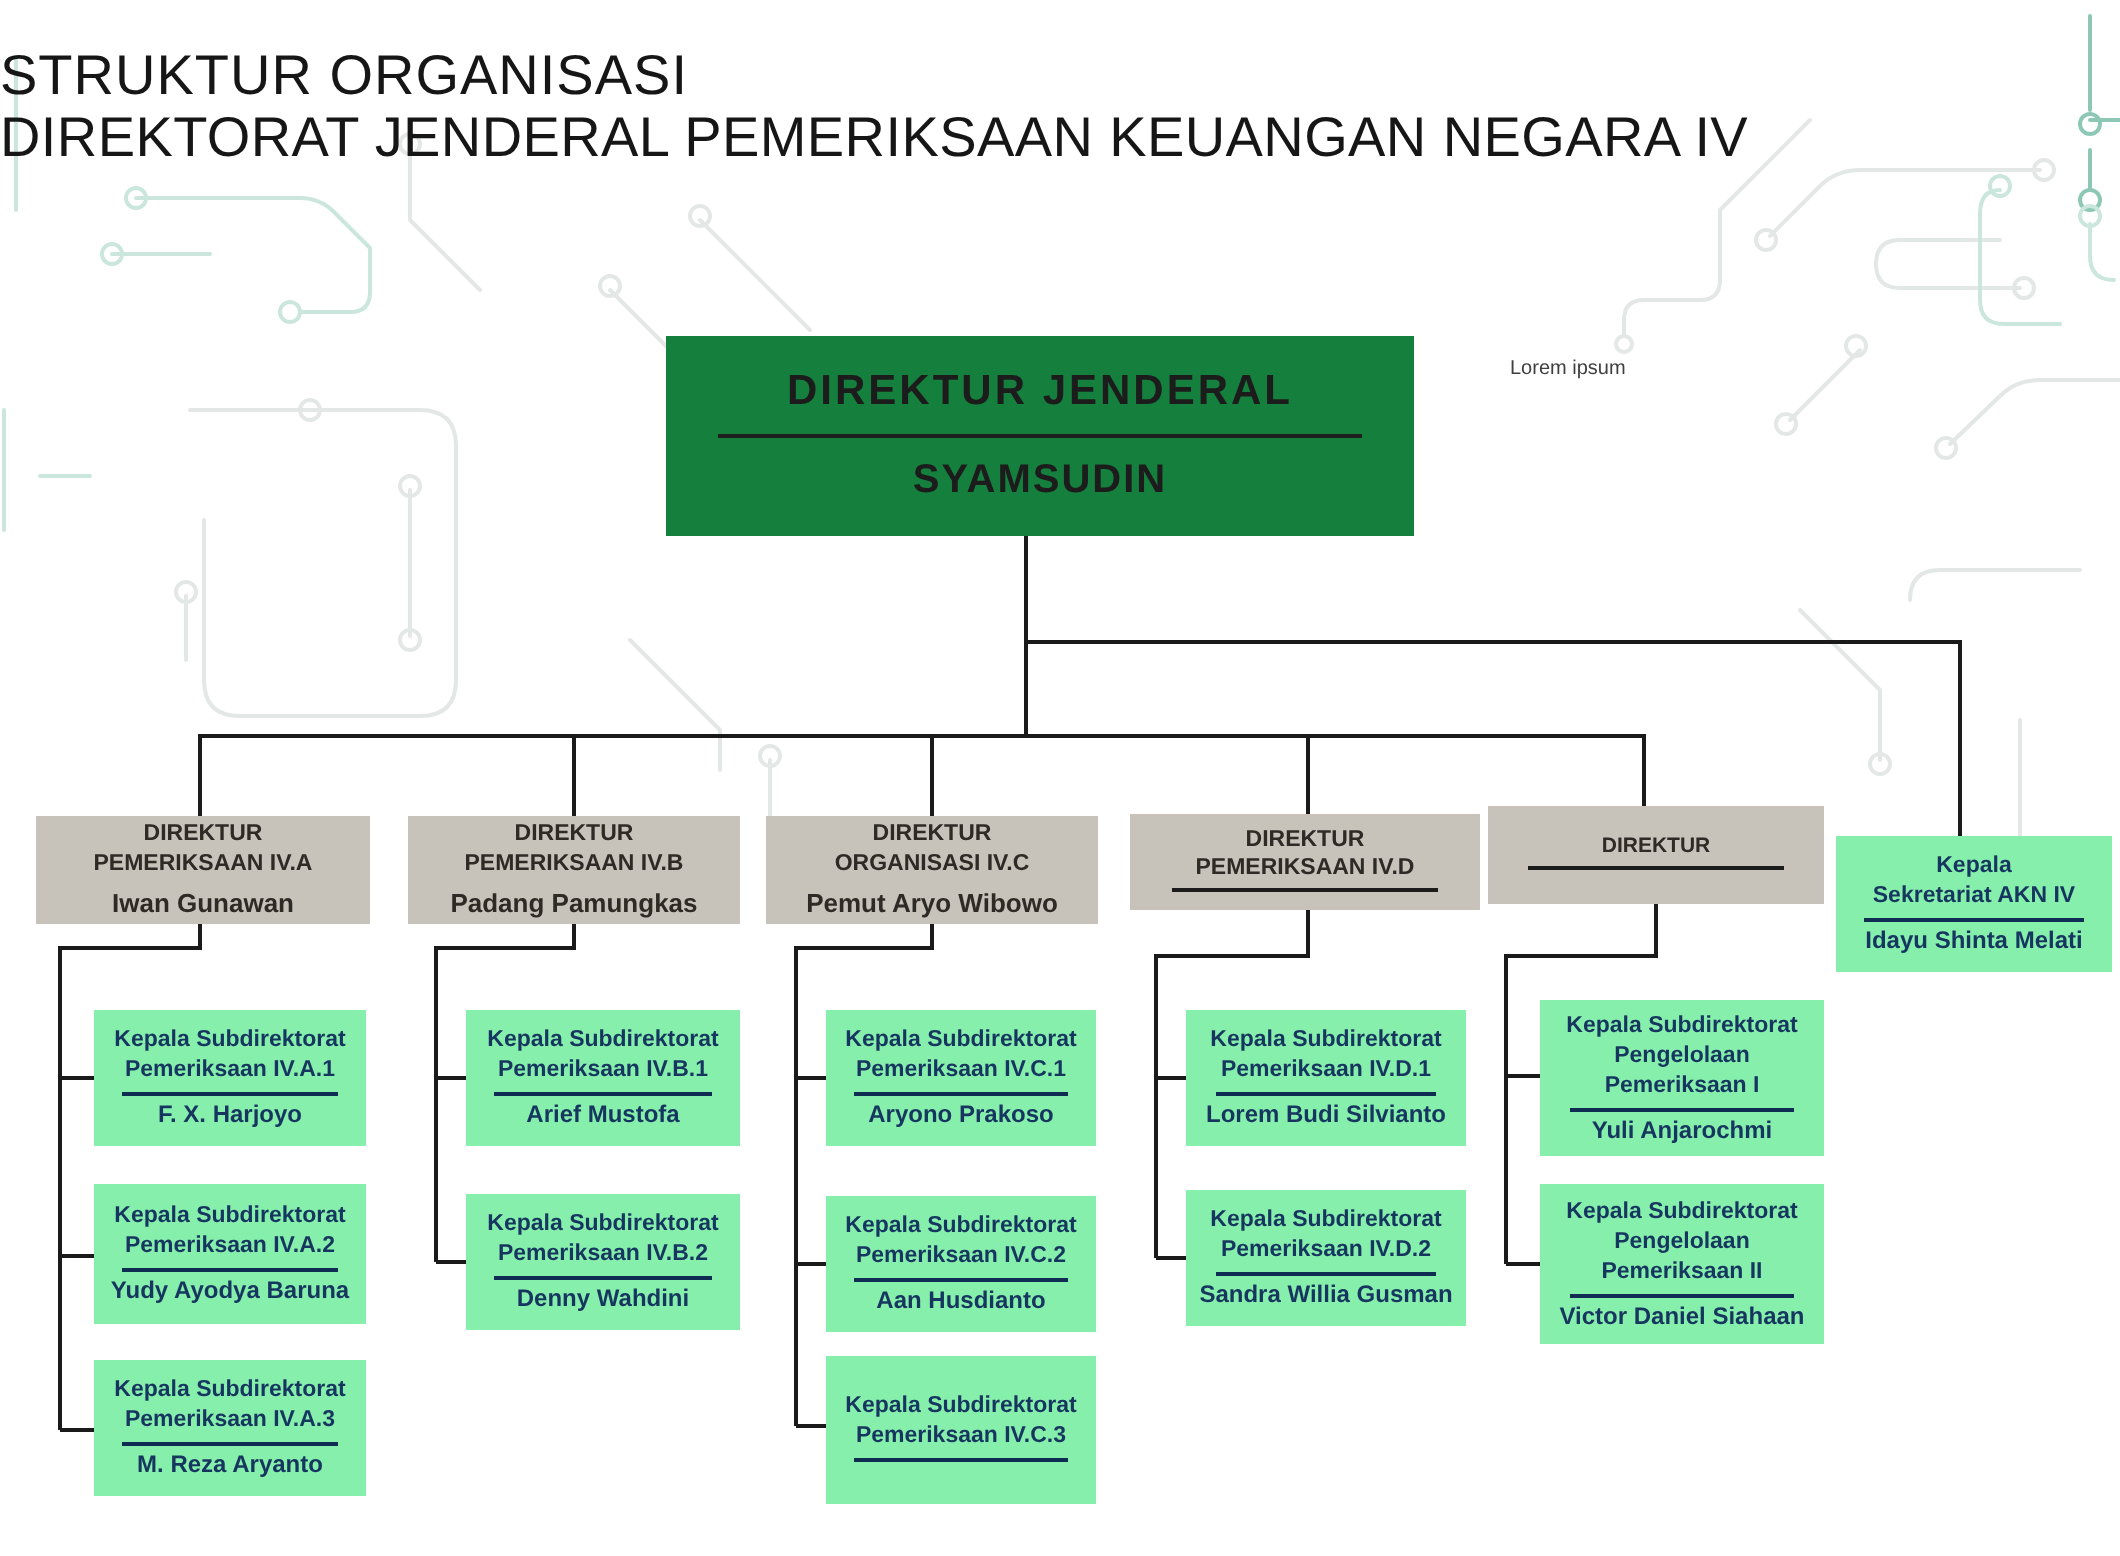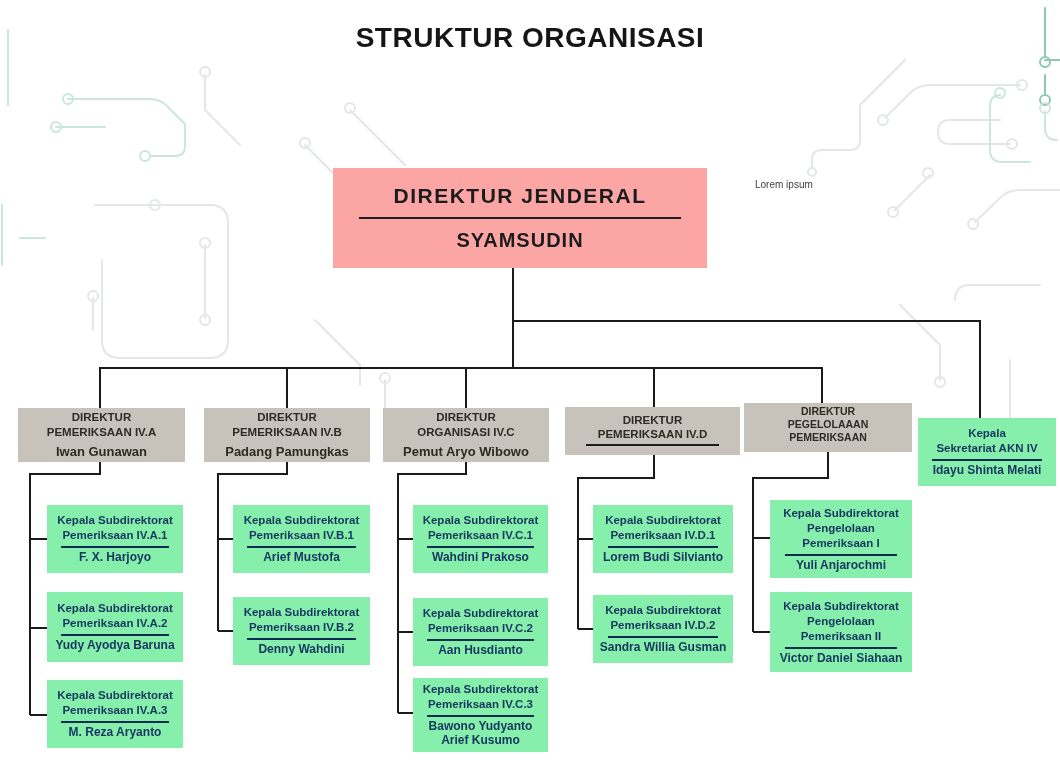--- a/index.html
+++ b/index.html
@@ -4,34 +4,34 @@
 <style>
   html,body{margin:0;padding:0;background:#ffffff;}
   .canvas{
     position:relative;width:1060px;height:778px;overflow:hidden;background:#ffffff;
     font-family:"Liberation Sans","DejaVu Sans",sans-serif;
   }
   .layer{position:absolute;left:0;top:0;width:1060px;height:778px;}
   .decor{z-index:0;}
   .connectors{z-index:1;}
   .page-title{
-    position:absolute;left:0;top:22px;width:1060px;text-align:center;z-index:2;
-    color:#161616;font-weight:bold;line-height:1.12;
+    position:absolute;left:0;top:22px;width:1060px;z-index:2;
+    color:#161616;font-weight:normal;line-height:1.12;
   }
   .page-title .t1{font-size:28px;letter-spacing:.5px;}
   .page-title .t2{font-size:28px;letter-spacing:.2px;}
   .annotation{
     position:absolute;left:755px;top:179px;font-size:10px;color:#3f3f3f;z-index:2;
   }
   .node{
     position:absolute;z-index:2;display:flex;flex-direction:column;
     justify-content:center;align-items:center;text-align:center;box-sizing:border-box;
     padding:3px 4px;
   }
-  .root-box{background:#fca5a5;}
+  .root-box{background:#15803d;}
   .root-box .nt{font-size:21px;font-weight:bold;letter-spacing:1.5px;color:#1c1c1c;}
   .root-box .sep{width:88%;height:2px;background:#1f1f1f;margin:9px 0 10px 0;}
   .root-box .nn{font-size:20px;font-weight:bold;letter-spacing:1px;color:#1c1c1c;}
   .dir-box{background:#c7c3ba;}
   .dir-box .nt{font-size:11.5px;font-weight:bold;color:#2e2a25;line-height:1.25;}
   .dir-box .sep{width:80%;height:2px;background:#1c1c1c;margin:3px 0 3px 0;}
   .dir-box .nn{font-size:13px;font-weight:bold;color:#2e2a25;line-height:1.1;}
   .sub-box{background:#86efac;}
   .sub-box .nt{font-size:11.5px;font-weight:bold;color:#16365f;line-height:1.3;}
   .sub-box .sep{width:84%;height:2px;background:#0f2d52;margin:3px 0 3px 0;}
@@ -139,20 +139,21 @@
       <path d="M578 539 H593"></path>
         <path d="M578 629 H593"></path>
       <path d="M828 452 V478 H753 V632"></path>
       <path d="M753 538 H770"></path>
         <path d="M753 632 H770"></path>
     </g>
   </svg>
 
   <div class="page-title">
     <div class="t1">STRUKTUR ORGANISASI</div>
+    <div class="t2">DIREKTORAT JENDERAL PEMERIKSAAN KEUANGAN NEGARA IV</div>
   </div>
 
   <div class="annotation">Lorem ipsum</div>
 
   <div class="node root-box" style="left:333px;top:168px;width:374px;height:100px">
     <div class="nt">DIREKTUR JENDERAL</div>
     <div class="sep"></div>
     <div class="nn">SYAMSUDIN</div>
   </div>
 
@@ -188,21 +189,20 @@
       <div>DIREKTUR</div>
       <div>PEMERIKSAAN IV.D</div>
     </div>
     <div class="sep"></div>
 
   </div>
 
   <div class="node dir-box" style="left:744px;top:403px;width:168px;height:49px">
     <div class="nt" style="font-size:10.5px">
       <div>DIREKTUR</div>
-      <div>PEGELOLAAAN PEMERIKSAAN</div>
     </div>
     <div class="sep"></div>
 
   </div>
 
   <div class="node sub-box" style="left:918px;top:418px;width:138px;height:68px">
     <div class="nt">
       <div>Kepala</div>
       <div>Sekretariat AKN IV</div>
     </div>
@@ -254,39 +254,38 @@
     <div class="sep"></div>
     <div class="nn">Denny Wahdini</div>
   </div>
 
   <div class="node sub-box" style="left:413px;top:505px;width:135px;height:68px">
     <div class="nt">
       <div>Kepala Subdirektorat</div>
       <div>Pemeriksaan IV.C.1</div>
     </div>
     <div class="sep"></div>
-    <div class="nn">Wahdini Prakoso</div>
+    <div class="nn">Aryono Prakoso</div>
   </div>
 
   <div class="node sub-box" style="left:413px;top:598px;width:135px;height:68px">
     <div class="nt">
       <div>Kepala Subdirektorat</div>
       <div>Pemeriksaan IV.C.2</div>
     </div>
     <div class="sep"></div>
     <div class="nn">Aan Husdianto</div>
   </div>
 
   <div class="node sub-box" style="left:413px;top:678px;width:135px;height:74px">
     <div class="nt">
       <div>Kepala Subdirektorat</div>
       <div>Pemeriksaan IV.C.3</div>
     </div>
     <div class="sep"></div>
-    <div class="nn">Bawono Yudyanto Arief Kusumo</div>
   </div>
 
   <div class="node sub-box" style="left:593px;top:505px;width:140px;height:68px">
     <div class="nt">
       <div>Kepala Subdirektorat</div>
       <div>Pemeriksaan IV.D.1</div>
     </div>
     <div class="sep"></div>
     <div class="nn">Lorem Budi Silvianto</div>
   </div>

